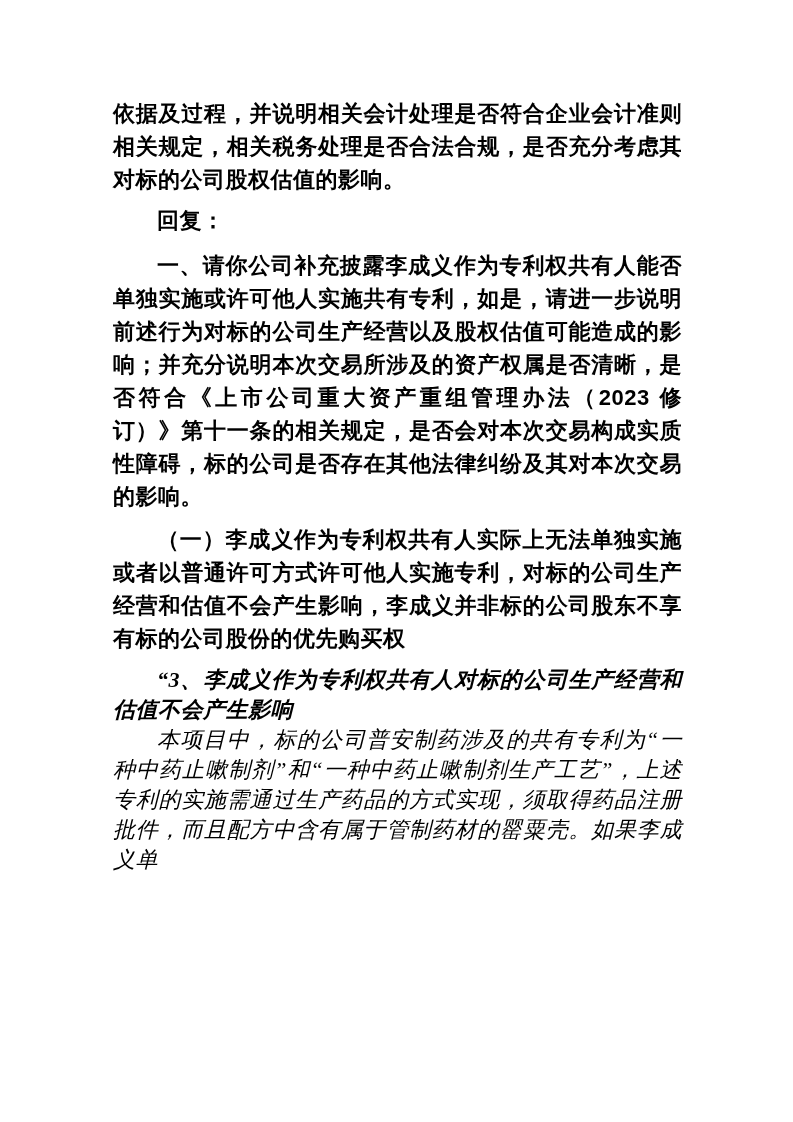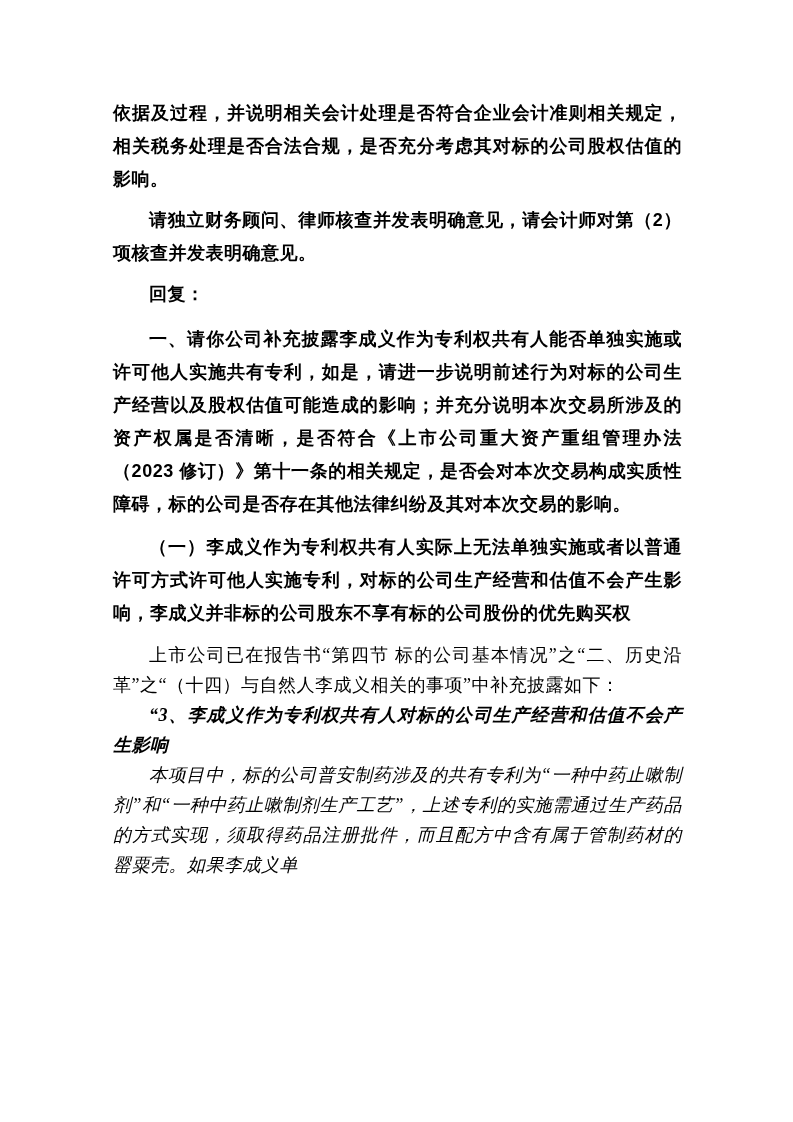--- a/index.html
+++ b/index.html
@@ -8,21 +8,21 @@
     position: relative;
     width: 793px;
     height: 1122px;
     margin: 0 auto;
     background: #ffffff;
     color: #000000;
     padding: 97px 111px 0 113px;
     overflow: hidden;
   }
   .para {
-    font-size: 18px;
+    font-size: 22px;
     line-height: 33px;
     text-align: justify;
     text-justify: inter-character;
     text-align-last: left;
     text-indent: 2em;
     letter-spacing: 0.5px;
   }
   .para.no-indent { text-indent: 0; }
   .b {
     font-family: "Liberation Sans", "DejaVu Sans", sans-serif;
@@ -46,28 +46,26 @@
   }
   .kai.bold { font-weight: bold; }
 </style>
 </head>
 <body>
 
 <div class="page">
   <p class="para b no-indent">依据及过程，并说明相关会计处理是否符合企业会计准则相关规定，相关税务处理是否合法合规，是否充分考虑其对标的公司股权估值的影响。</p>
 
 
-  <p class="para b">请独立财务顾问、律师核查并发表明确意见，请会计师对第（2）项核查并发表明确意见。</p>
 
   <p class="para b gap-after">回复：</p>
 
   <p class="para b gap-more">一、请你公司补充披露李成义作为专利权共有人能否单独实施或许可他人实施共有专利，如是，请进一步说明前述行为对标的公司生产经营以及股权估值可能造成的影响；并充分说明本次交易所涉及的资产权属是否清晰，是否符合《上市公司重大资产重组管理办法（2023 修订）》第十一条的相关规定，是否会对本次交易构成实质性障碍，标的公司是否存在其他法律纠纷及其对本次交易的影响。</p>
 
   <p class="para b gap-more">（一）李成义作为专利权共有人实际上无法单独实施或者以普通许可方式许可他人实施专利，对标的公司生产经营和估值不会产生影响，李成义并非标的公司股东不享有标的公司股份的优先购买权</p>
 
-  <p class="para song">上市公司已在报告书“第四节 标的公司基本情况”之“二、历史沿革”之“（十四）与自然人李成义相关的事项”中补充披露如下：</p>
 
   <p class="para kai bold">“3、李成义作为专利权共有人对标的公司生产经营和估值不会产生影响</p>
 
 
   <p class="para kai">本项目中，标的公司普安制药涉及的共有专利为“一种中药止嗽制剂”和“一种中药止嗽制剂生产工艺”，上述专利的实施需通过生产药品的方式实现，须取得药品注册批件，而且配方中含有属于管制药材的罂粟壳。如果李成义单</p>
 
 </div>
 
 </body></html>

